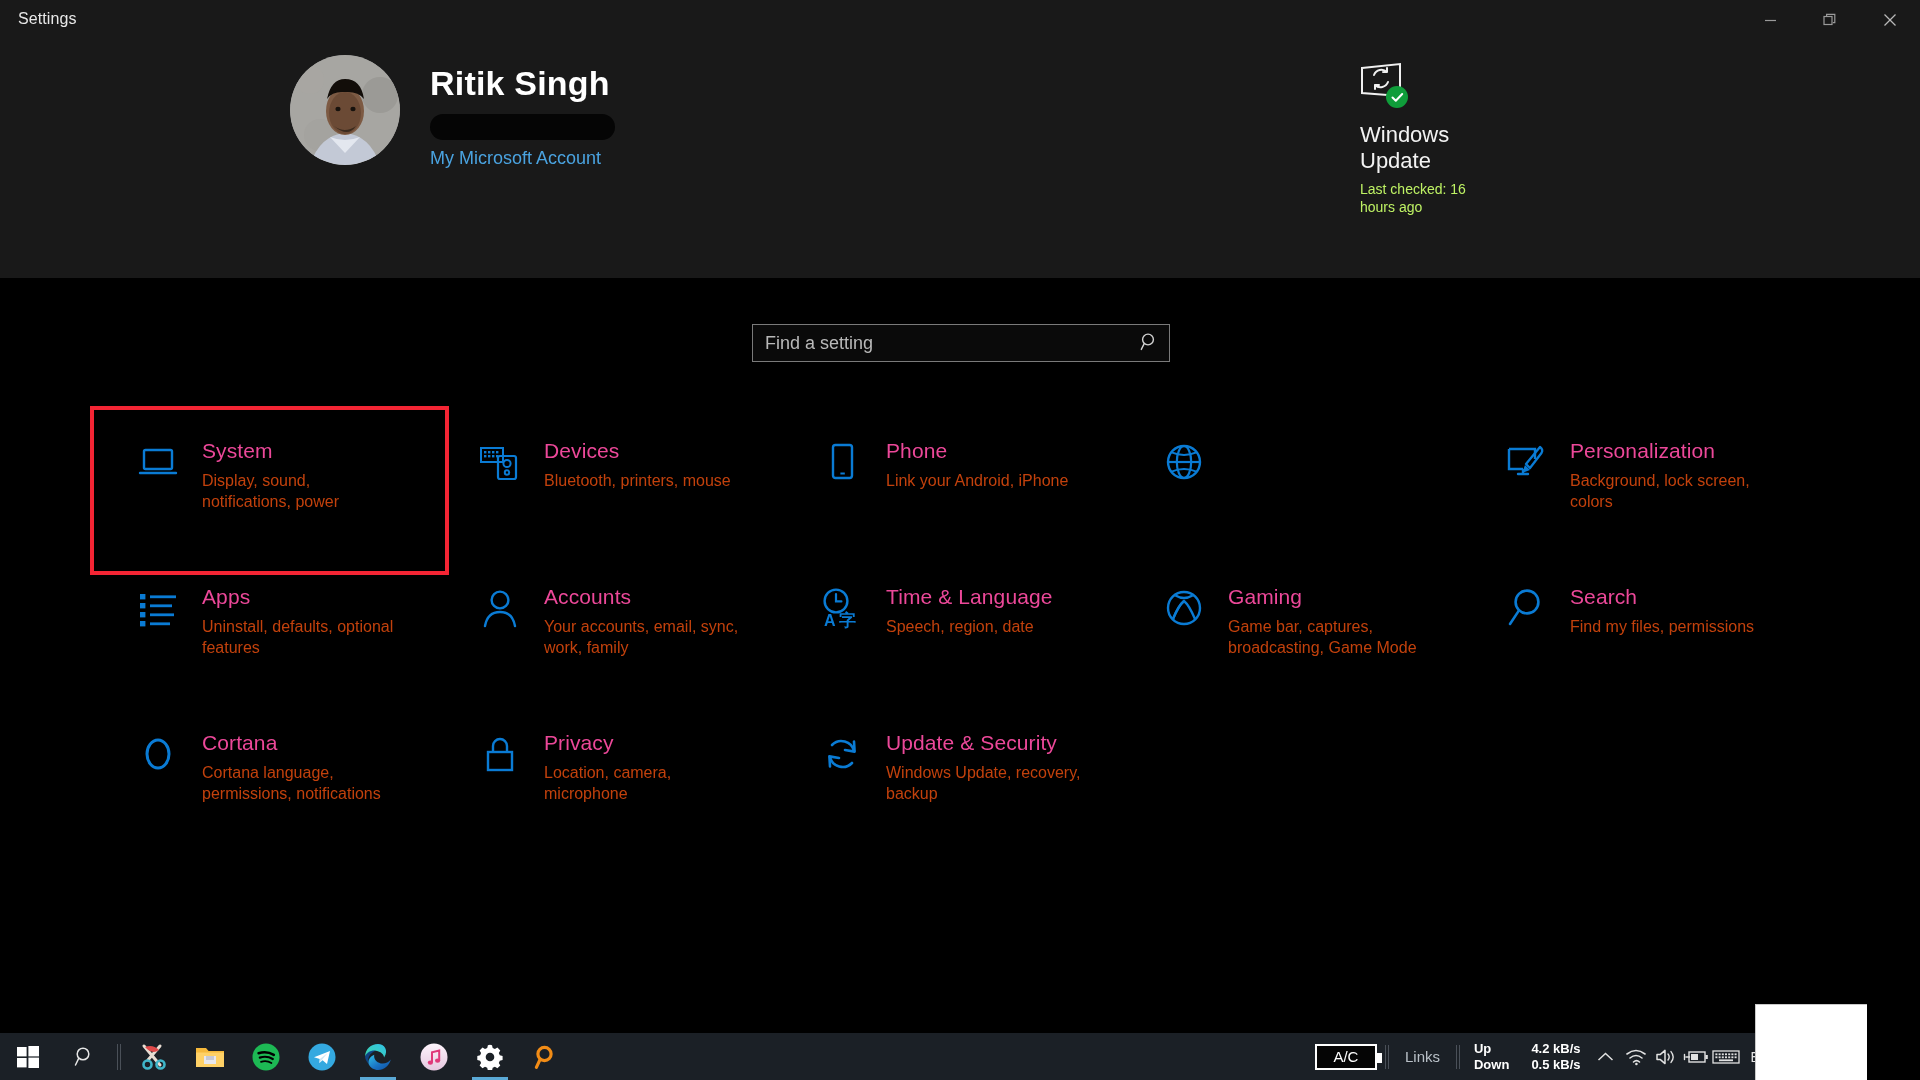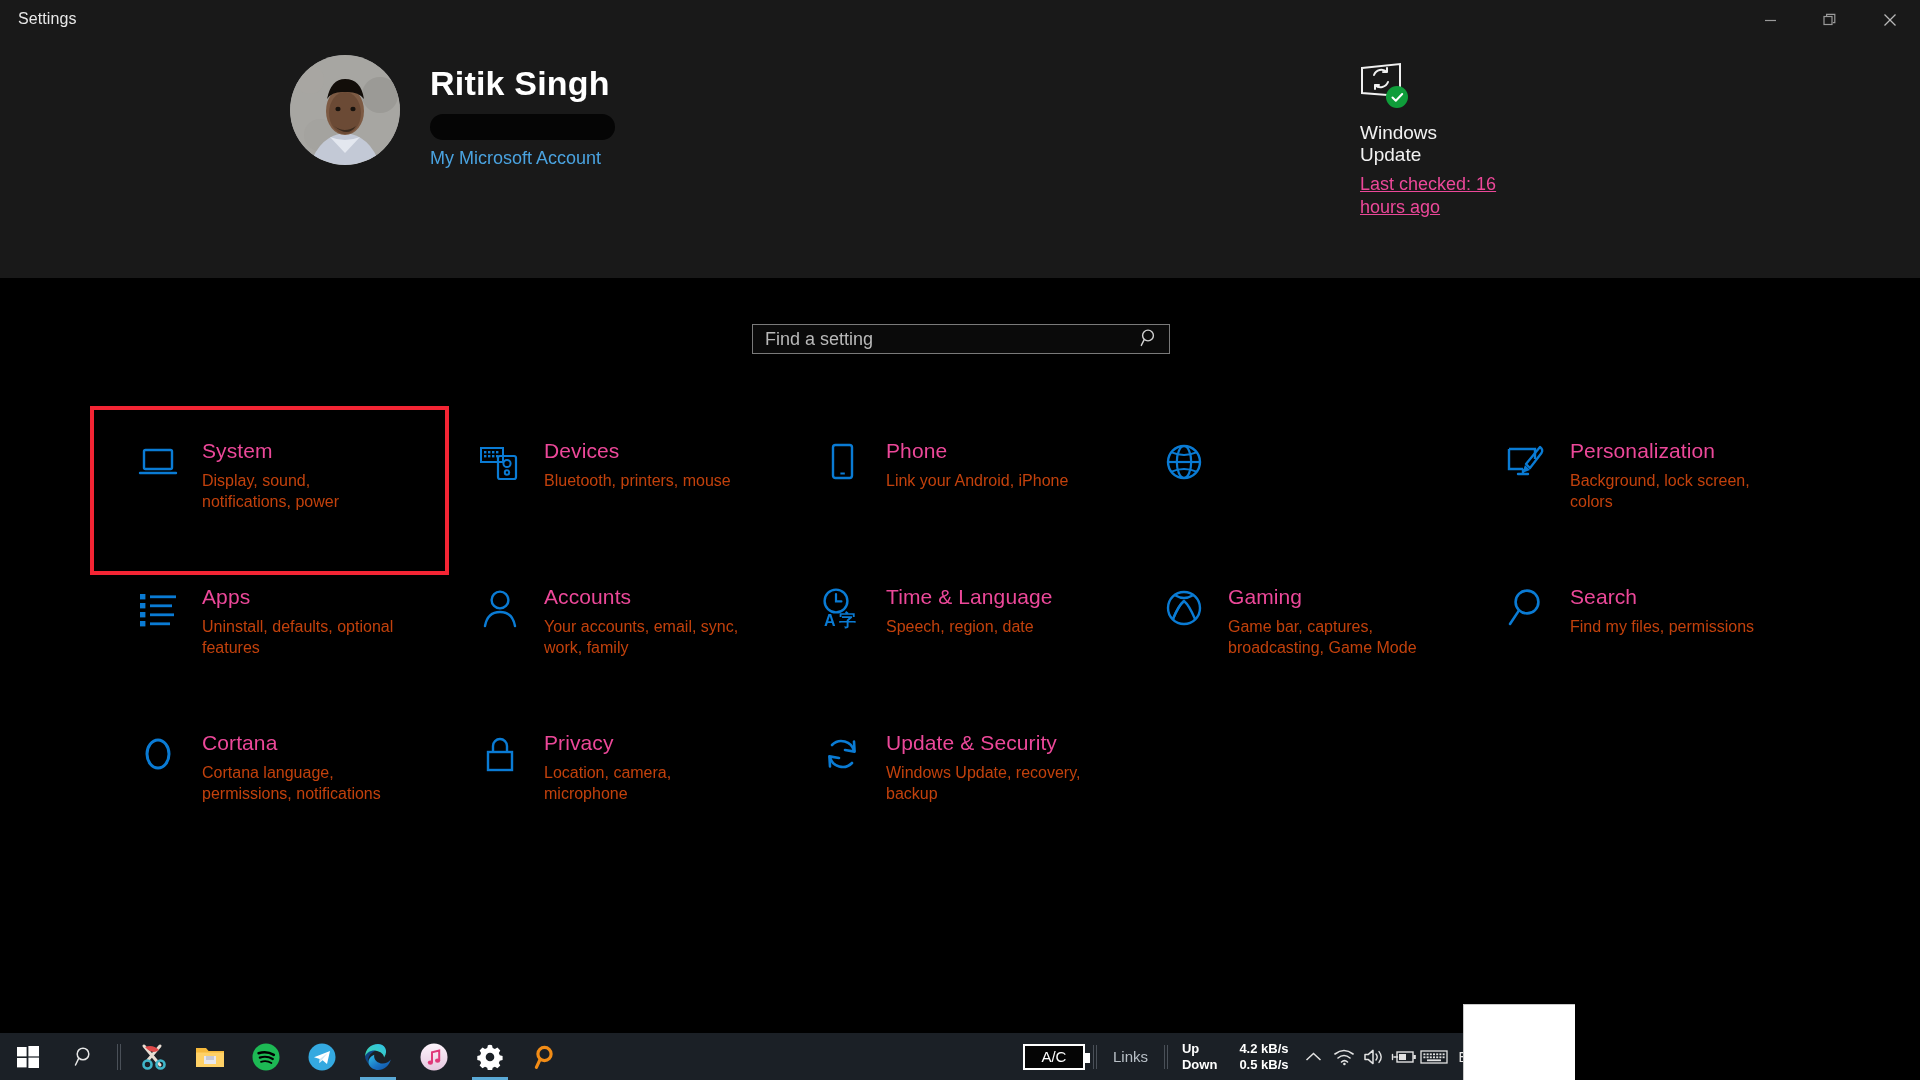--- a/index.html
+++ b/index.html
@@ -45,25 +45,25 @@
   .acct-link { margin-top:8px; font-size:18px; color:#4aa3e0; }
 
   
   .wupdate { position:absolute; left:1360px; top:62px; width:180px; }
   .wu-icon { position:relative; width:46px; height:44px; }
   .wu-badge {
     position:absolute; left:26px; top:24px; width:22px; height:22px;
     border-radius:50%; background:#0f9d3a;
     display:flex; align-items:center; justify-content:center;
   }
-  .wu-title { margin-top:16px; font-size:19px; color:#f2f2f2; line-height:1.18; max-width:90px; }
-  .wu-sub { margin-top:6px; font-size:18px; color:#ec4899; line-height:1.3; max-width:140px;text-decoration:underline; }
+  .wu-title { margin-top:16px; font-size:22px; color:#f2f2f2; line-height:1.18; max-width:90px; }
+  .wu-sub { margin-top:6px; font-size:14px; color:#bef264; line-height:1.3; max-width:140px; }
 
   
-  .searchwrap { position:absolute; left:752px; top:324px; width:418px; height:30px; }
+  .searchwrap { position:absolute; left:752px; top:324px; width:418px; height:38px; }
   .searchbox {
     width:100%; height:100%;
     background:#0a0a0a; border:1px solid #7a7a7a;
     display:flex; align-items:center; padding:0 10px 0 12px;
   }
   .searchbox input {
     flex:1; background:transparent; border:0; outline:0;
     color:#ddd; font-size:18px; font-family:"Liberation Sans", sans-serif;
   }
   .searchbox input::placeholder { color:#b9b9b9; opacity:1; }
@@ -87,21 +87,21 @@
     border:4px solid #f42534; pointer-events:none;
   }
   .tile-icon { width:44px; height:44px; flex:none; margin-top:2px; }
   .tile-icon svg { display:block; }
   .tile-text { margin-left:22px; padding-top:1px; }
   .tile-title { font-size:21px; color:#ec4899; line-height:1.15; letter-spacing:.1px; }
   .tile-sub { margin-top:7px; font-size:16px; color:#c2410c; line-height:1.32; max-width:200px; }
 
   
   .taskbar {
-    position:absolute; left:0; bottom:0; width:1575px; height:47px;
+    position:absolute; left:0; bottom:0; width:1867px; height:47px;
     background:#1b2026;
     display:flex; align-items:center;
   }
   .tb-left { display:flex; align-items:center; height:47px; }
   .tb-item {
     width:56px; height:47px; position:relative;
     display:flex; align-items:center; justify-content:center;
   }
   .tb-item.active::after {
     content:""; position:absolute; bottom:0; left:10px; right:10px;

